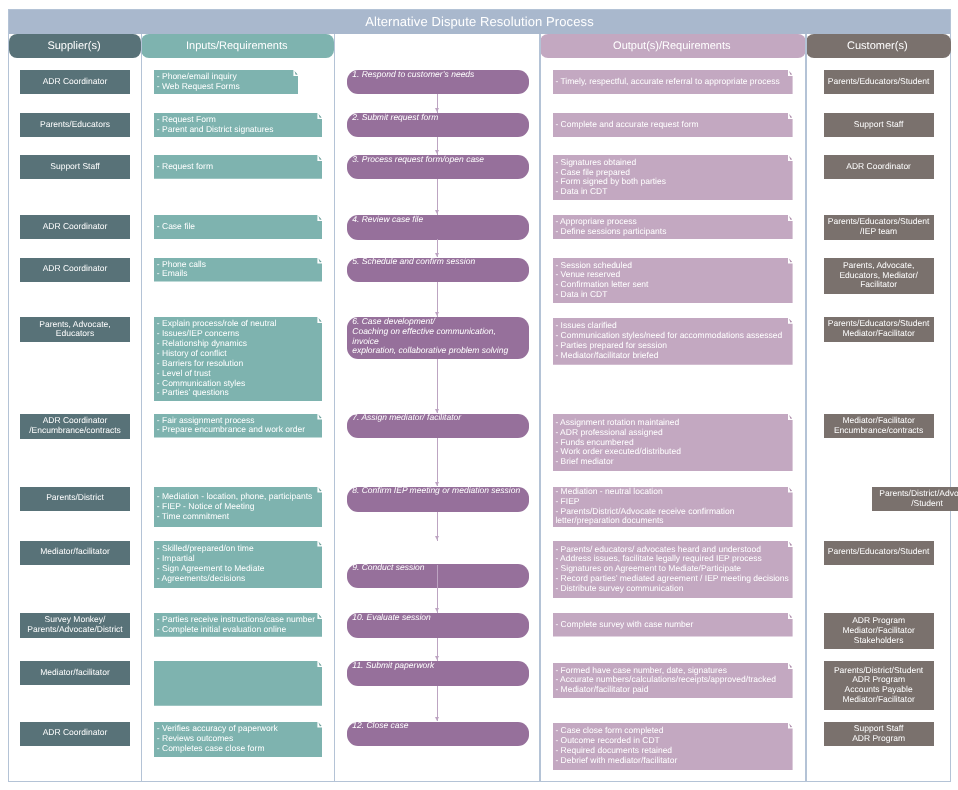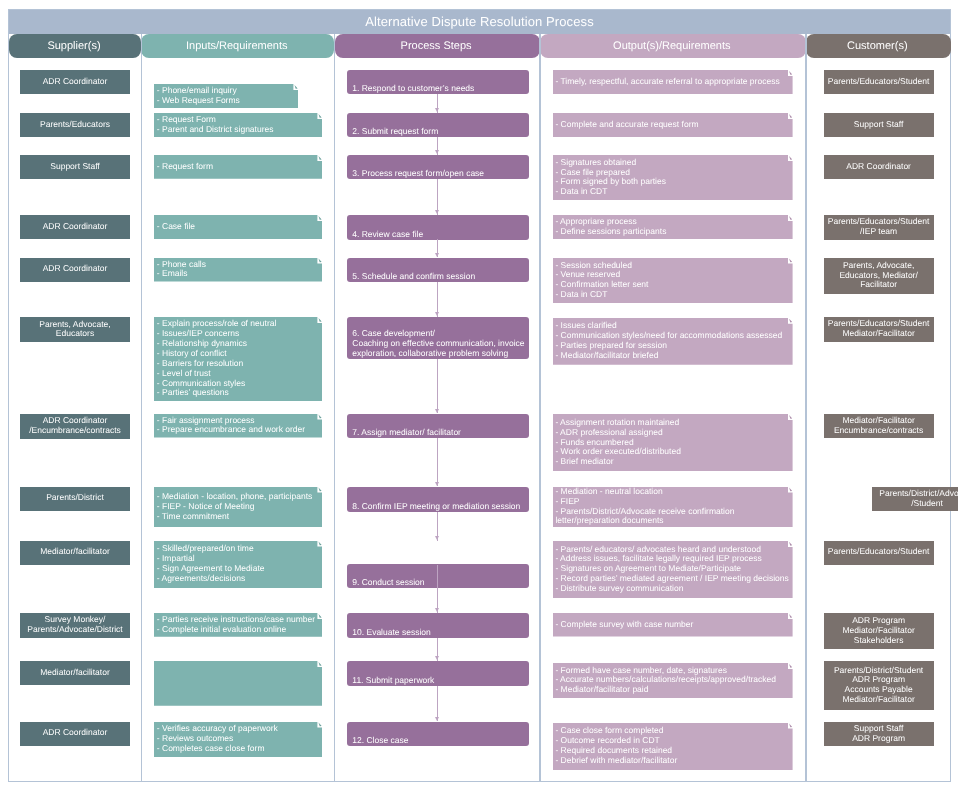--- a/index.html
+++ b/index.html
@@ -11,51 +11,50 @@
              display:flex;align-items:center;justify-content:center;}
   .title-bar .t{font-size:13px;color:#ffffff;letter-spacing:.1px;}
   .header-row{position:absolute;left:0;top:23.5px;height:24.5px;width:100%;}
   .col-header{position:absolute;top:0;height:100%;display:flex;align-items:center;
               justify-content:center;font-size:11px;color:#ffffff;padding-right:2.4px;box-sizing:border-box;border-radius:8px;}
   .body{position:absolute;left:0;top:48px;width:100%;bottom:0;}
   .vdiv{position:absolute;top:23.5px;bottom:0;width:1.2px;background:#b4c3d6;}
   .box{position:absolute;box-sizing:border-box;color:#ffffff;font-size:8.5px;
        line-height:9.85px;}
   .plain{display:flex;align-items:center;justify-content:center;text-align:center;}
-  .proc{display:flex;align-items:flex-end;border-radius:3px;padding-left:5.6px;padding-right:4px;}
+  .proc{display:flex;align-items:flex-start;border-radius:11px;padding-left:5.6px;padding-right:4px;font-style:italic;}
   .note{padding-left:2.8px;padding-right:3px;display:flex;align-items:center;background:none !important;}
   .note .nbg{position:absolute;left:0;top:0;right:0;bottom:0;
         clip-path:polygon(0 0, calc(100% - 4.6px) 0, calc(100% - 4.6px) 6.1px, 100% 6.1px, 100% 100%, 0 100%);}
   .note .fold{position:absolute;top:0.8px;right:0.35px;width:4.3px;height:4.6px;}
   .box .txt{position:relative;top:-0.15px;}
   .arrow{position:absolute;width:1px;background:#bda4c2;}
   .ahead{position:absolute;width:0;height:0;border-left:2.6px solid transparent;
          border-right:2.6px solid transparent;border-top:4.3px solid #bda4c2;}
 </style>
 </head>
 <body>
 
 <div class="diagram">
   <div class="title-bar" style="background: rgb(169, 184, 205);">
     <span class="t">Alternative Dispute Resolution Process</span>
   </div>
   <div class="header-row">
       <div class="col-header" style="left: 0px; width: 132.4px; background: rgb(88, 114, 120);">Supplier(s)</div>
       <div class="col-header" style="left: 132.4px; width: 193.1px; background: rgb(126, 179, 175);">Inputs/Requirements</div>
-      <div class="col-header" style="left: 325.5px; width: 205.5px; background: rgb(150, 112, 155);">Process Steps</div>
       <div class="col-header" style="left: 531px; width: 266px; background: rgb(195, 168, 193);">Output(s)/Requirements</div>
       <div class="col-header" style="left: 797px; width: 145px; background: rgb(122, 113, 109);">Customer(s)</div>
     </div>
   <div class="body">
       <div class="box plain" style="left: 11px; width: 110px; top: 12px; height: 24px; background: rgb(88, 114, 120);">
         <div class="txt" style="width: 100%;">
           <div>ADR Coordinator</div>
         </div>
       </div>
-      <div class="box note" style="left: 145px; width: 144px; top: 26px; height: 24px;">
+      <div class="box note" style="left: 145px; width: 144px; top: 12px; height: 24px;">
         <div class="nbg" style="background: rgb(126, 179, 175);"></div>
         <div class="txt" style="width: 100%;">
           <div>- Phone/email inquiry</div>
           <div>- Web Request Forms</div>
         </div>
         <div class="fold" style="background: rgb(106, 159, 154); clip-path: polygon(26% 6%, 100% 80%, 55% 88%);"></div>
       </div>
       <div class="box proc" style="left: 337.7px; width: 182px; top: 12px; height: 24.3px; background: rgb(150, 112, 155);">
         <div class="txt" style="width: 100%;">
           <div>1. Respond to customer’s needs</div>

